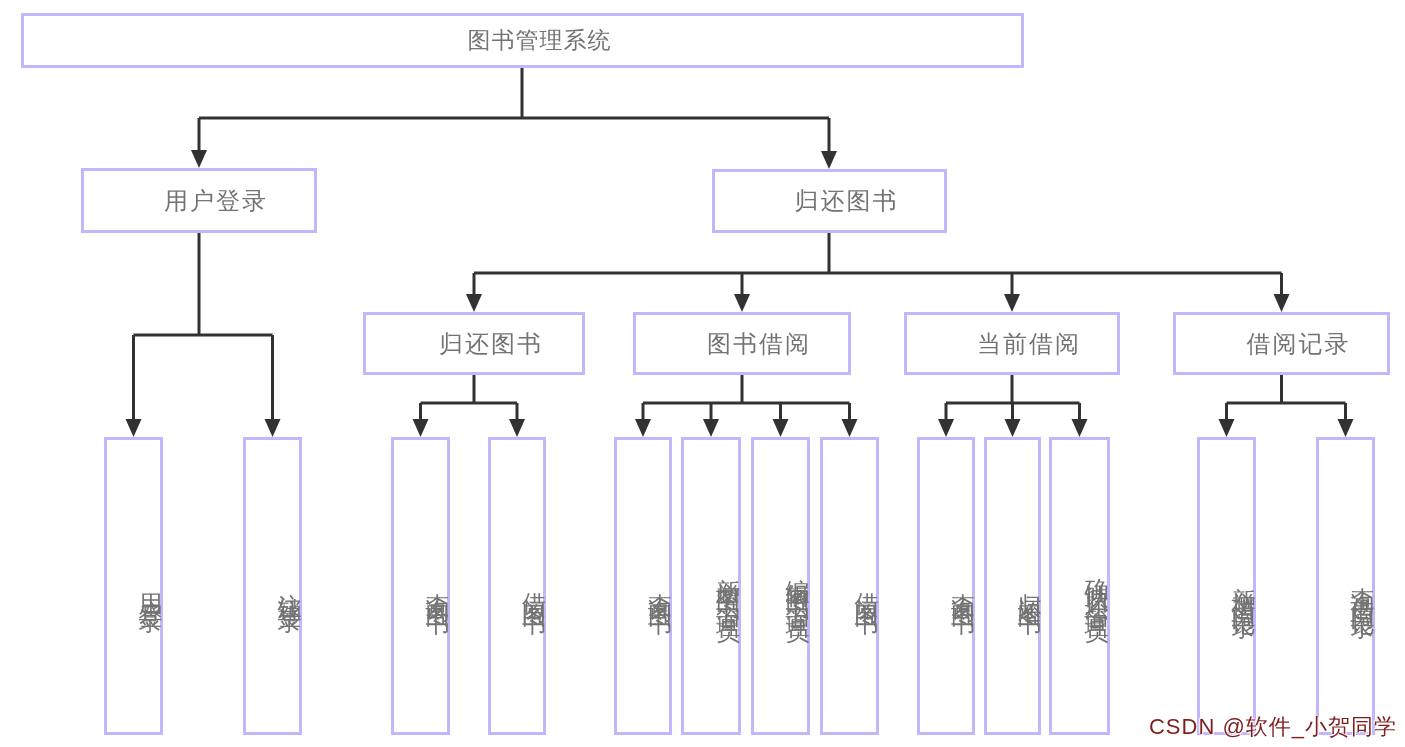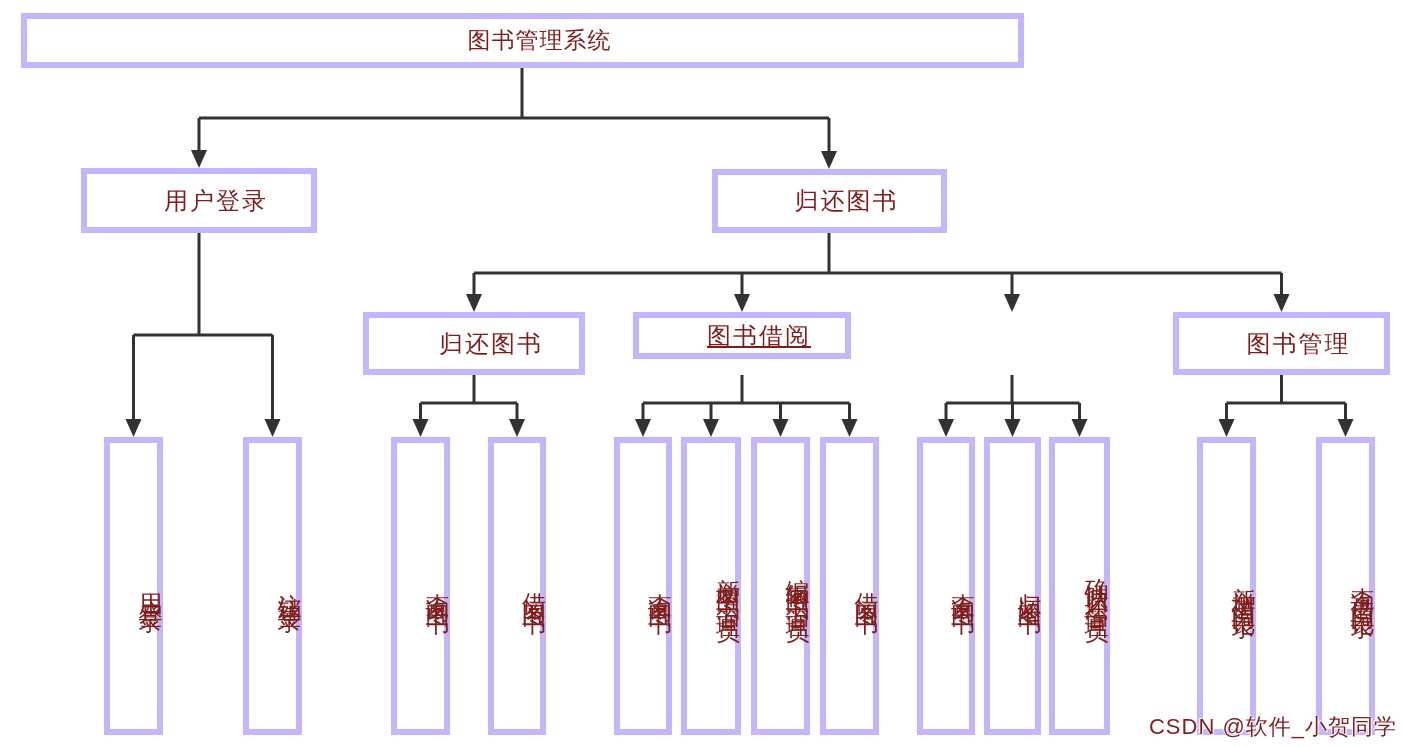--- a/index.html
+++ b/index.html
@@ -13,26 +13,26 @@
   }
   .connectors {
     position: absolute;
     left: 0; top: 0;
     width: 1405px; height: 747px;
     z-index: 1;
   }
   .node {
     position: absolute;
     box-sizing: border-box;
-    border: 6px solid #c4b5fd;
+    border: 3px solid #c4b5fd;
     background: #ffffff;
     display: flex;
     align-items: center;
     justify-content: center;
-    color: #7f1d1d;
+    color: #737373;
     z-index: 2;
     padding-left: 34px;
   }
   .node.h { font-size: 24px; letter-spacing: 2px; }
   .node.root { font-size: 23px; letter-spacing: 1px; }
   .node.v {
     writing-mode: vertical-lr;
     text-orientation: mixed;
     font-size: 24px;
     letter-spacing: 6px;
@@ -94,22 +94,23 @@
       <polygon points="1337.5,419 1353.5,419 1345.5,437"></polygon>
     </g>
   </svg>
 
   <div class="node h root" style="left:21px; top:13px; width:1003px; height:55px;">图书管理系统</div>
 
   <div class="node h" style="left:81px; top:168px; width:236px; height:65px;">用户登录</div>
   <div class="node h" style="left:712px; top:169px; width:235px; height:64px;">归还图书</div>
 
   <div class="node h" style="left:363px; top:312px; width:222px; height:63px;">归还图书</div>
-  <div class="node h" style="left:633px; top:312px; width:218px; height:47px;text-decoration:underline;">图书借阅</div>
-  <div class="node h" style="left:1173px; top:312px; width:217px; height:63px;">图书管理</div>
+  <div class="node h" style="left:633px; top:312px; width:218px; height:63px;">图书借阅</div>
+  <div class="node h" style="left:904px; top:312px; width:216px; height:63px;">当前借阅</div>
+  <div class="node h" style="left:1173px; top:312px; width:217px; height:63px;">借阅记录</div>
 
   <div class="node v" style="left:104px; top:437px; width:59px; height:298px;">用户登录</div>
   <div class="node v" style="left:243px; top:437px; width:59px; height:298px;">注销登录</div>
 
   <div class="node v" style="left:391px; top:437px; width:59px; height:298px;">查询图书</div>
   <div class="node v" style="left:488px; top:437px; width:58px; height:298px;">借阅图书</div>
 
   <div class="node v" style="left:614px; top:437px; width:58px; height:298px;">查询图书</div>
   <div class="node v" style="left:681px; top:437px; width:60px; height:298px;">新增图书（管理员）</div>
   <div class="node v" style="left:751px; top:437px; width:59px; height:298px;">编辑图书（管理员）</div>

